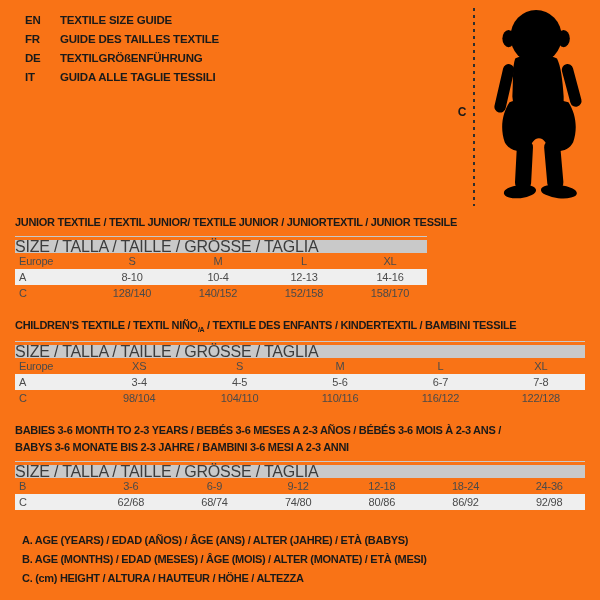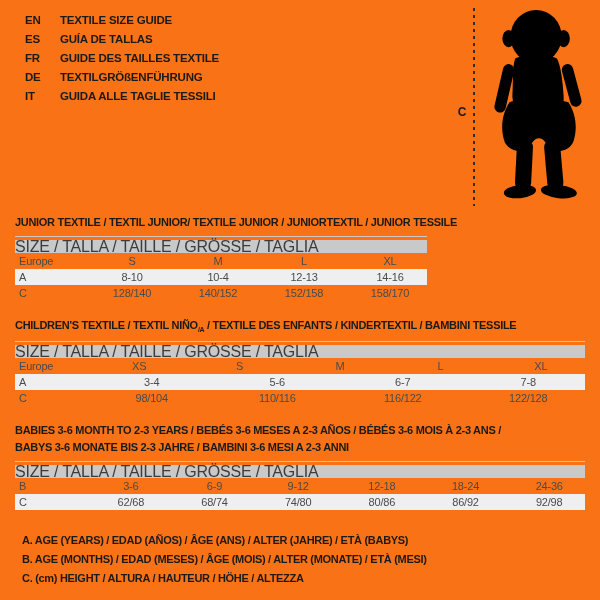--- a/index.html
+++ b/index.html
@@ -43,24 +43,20 @@
 </style>
 </head>
 <body>
 
 <div class="canvas">
 
   <div class="lang-list">
     <div class="lang-row">
       <span class="lang-code">EN</span>
       <span class="lang-text">TEXTILE SIZE GUIDE</span>
-    </div>
-    <div class="lang-row">
-      <span class="lang-code">ES</span>
-      <span class="lang-text">GUÍA DE TALLAS</span>
     </div>
     <div class="lang-row">
       <span class="lang-code">FR</span>
       <span class="lang-text">GUIDE DES TAILLES TEXTILE</span>
     </div>
     <div class="lang-row">
       <span class="lang-code">DE</span>
       <span class="lang-text">TEXTILGRÖßENFÜHRUNG</span>
     </div>
     <div class="lang-row">
@@ -124,27 +120,29 @@
       <span class="c0">Europe</span>
       <span class="cc">XS</span>
       <span class="cc">S</span>
       <span class="cc">M</span>
       <span class="cc">L</span>
       <span class="cc">XL</span>
     </div>
     <div class="trow shaded">
       <span class="c0">A</span>
       <span class="cc">3-4</span>
+      <span class="cc">4-5</span>
       <span class="cc">5-6</span>
       <span class="cc">6-7</span>
       <span class="cc">7-8</span>
     </div>
     <div class="trow">
       <span class="c0">C</span>
       <span class="cc">98/104</span>
+      <span class="cc">104/110</span>
       <span class="cc">110/116</span>
       <span class="cc">116/122</span>
       <span class="cc">122/128</span>
     </div>
   </div>
 
   <div class="table-title" style="top:422px;">
     <div class="title-line">BABIES 3-6 MONTH TO 2-3 YEARS / BEBÉS 3-6 MESES A 2-3 AÑOS / BÉBÉS 3-6 MOIS À 2-3 ANS /</div>
     <div class="title-line">BABYS 3-6 MONATE BIS 2-3 JAHRE / BAMBINI 3-6 MESI A 2-3 ANNI</div>
   </div>

